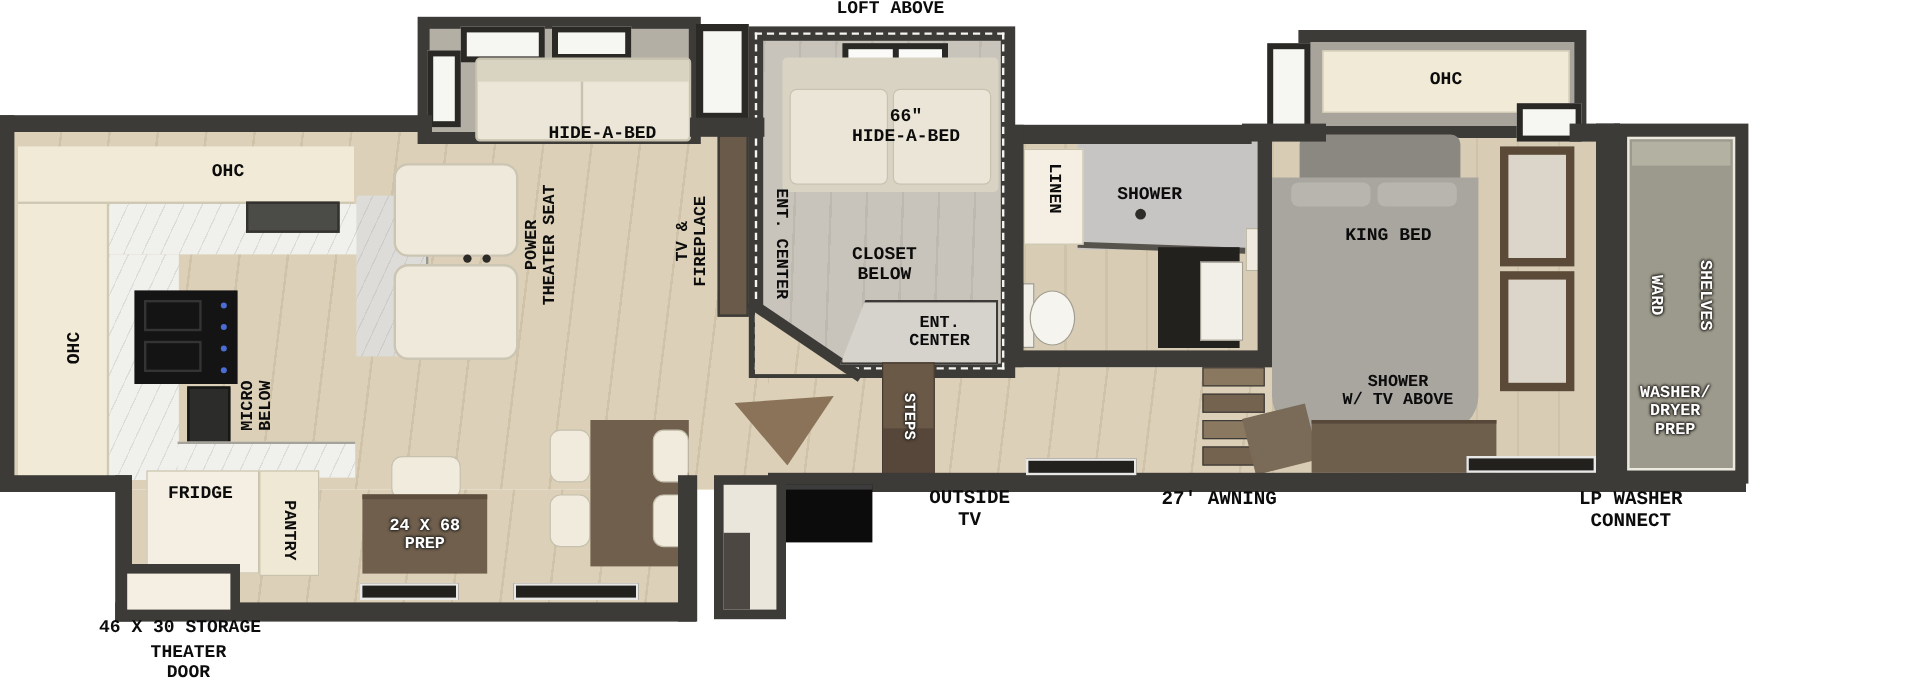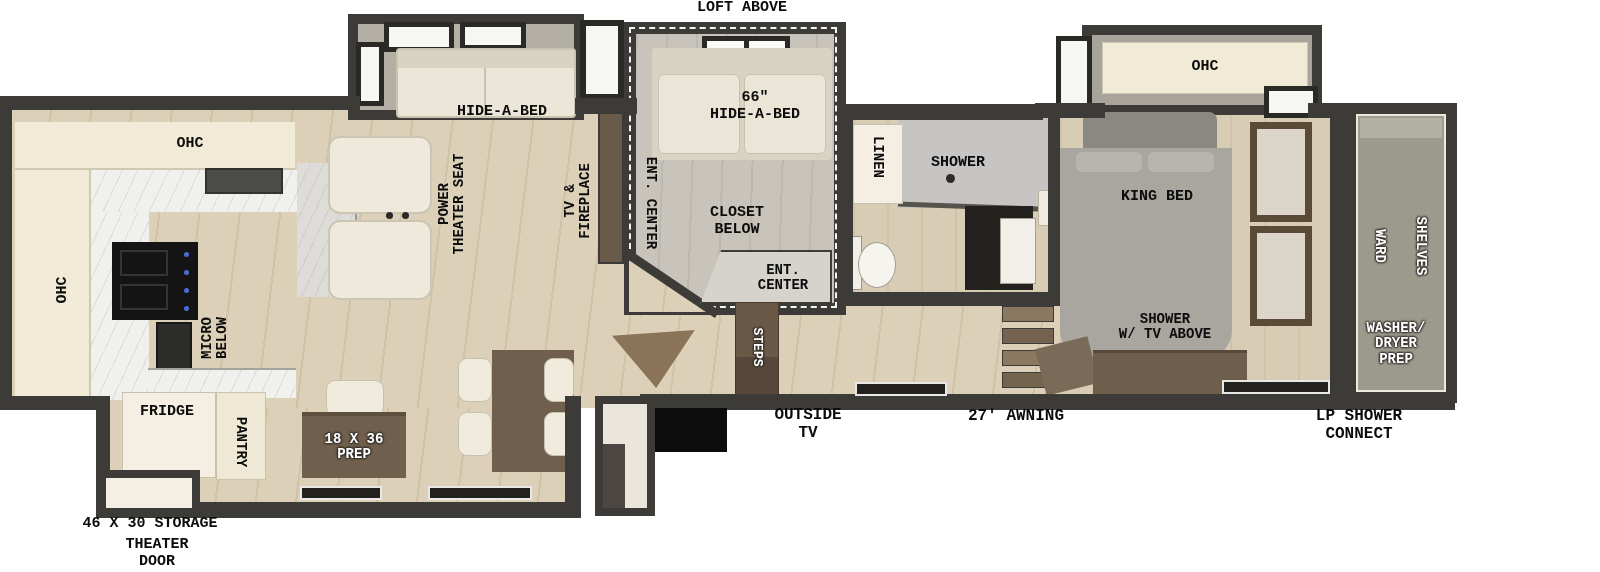--- a/index.html
+++ b/index.html
@@ -208,27 +208,27 @@
   <div class="lbl f14" style="left:1165px;top:327px;">
     <div>SHOWER</div>
     <div>W/ TV ABOVE</div>
   </div>
   <div class="lbl f16" style="left:808px;top:425px;">
     <div>OUTSIDE</div>
     <div>TV</div>
   </div>
   <div class="lbl f16" style="left:1016px;top:417px;">27' AWNING</div>
   <div class="lbl f16" style="left:1359px;top:426px;">
-    <div>LP SHOWER</div>
+    <div>LP WASHER</div>
     <div>CONNECT</div>
   </div>
 
   <div class="lbl f13 vd w" style="left:757px;top:347px;">STEPS</div>
   <div class="lbl f14 w" style="left:354px;top:447px;">
-    <div>18 X 36</div>
+    <div>24 X 68</div>
     <div>PREP</div>
   </div>
   <div class="lbl f14 vd w" style="left:1379px;top:246px;">WARD</div>
   <div class="lbl f14 vd w" style="left:1420px;top:246px;">SHELVES</div>
   <div class="lbl f14 w" style="left:1396px;top:344px;">
     <div>WASHER/</div>
     <div>DRYER</div>
     <div>PREP</div>
   </div>
 

